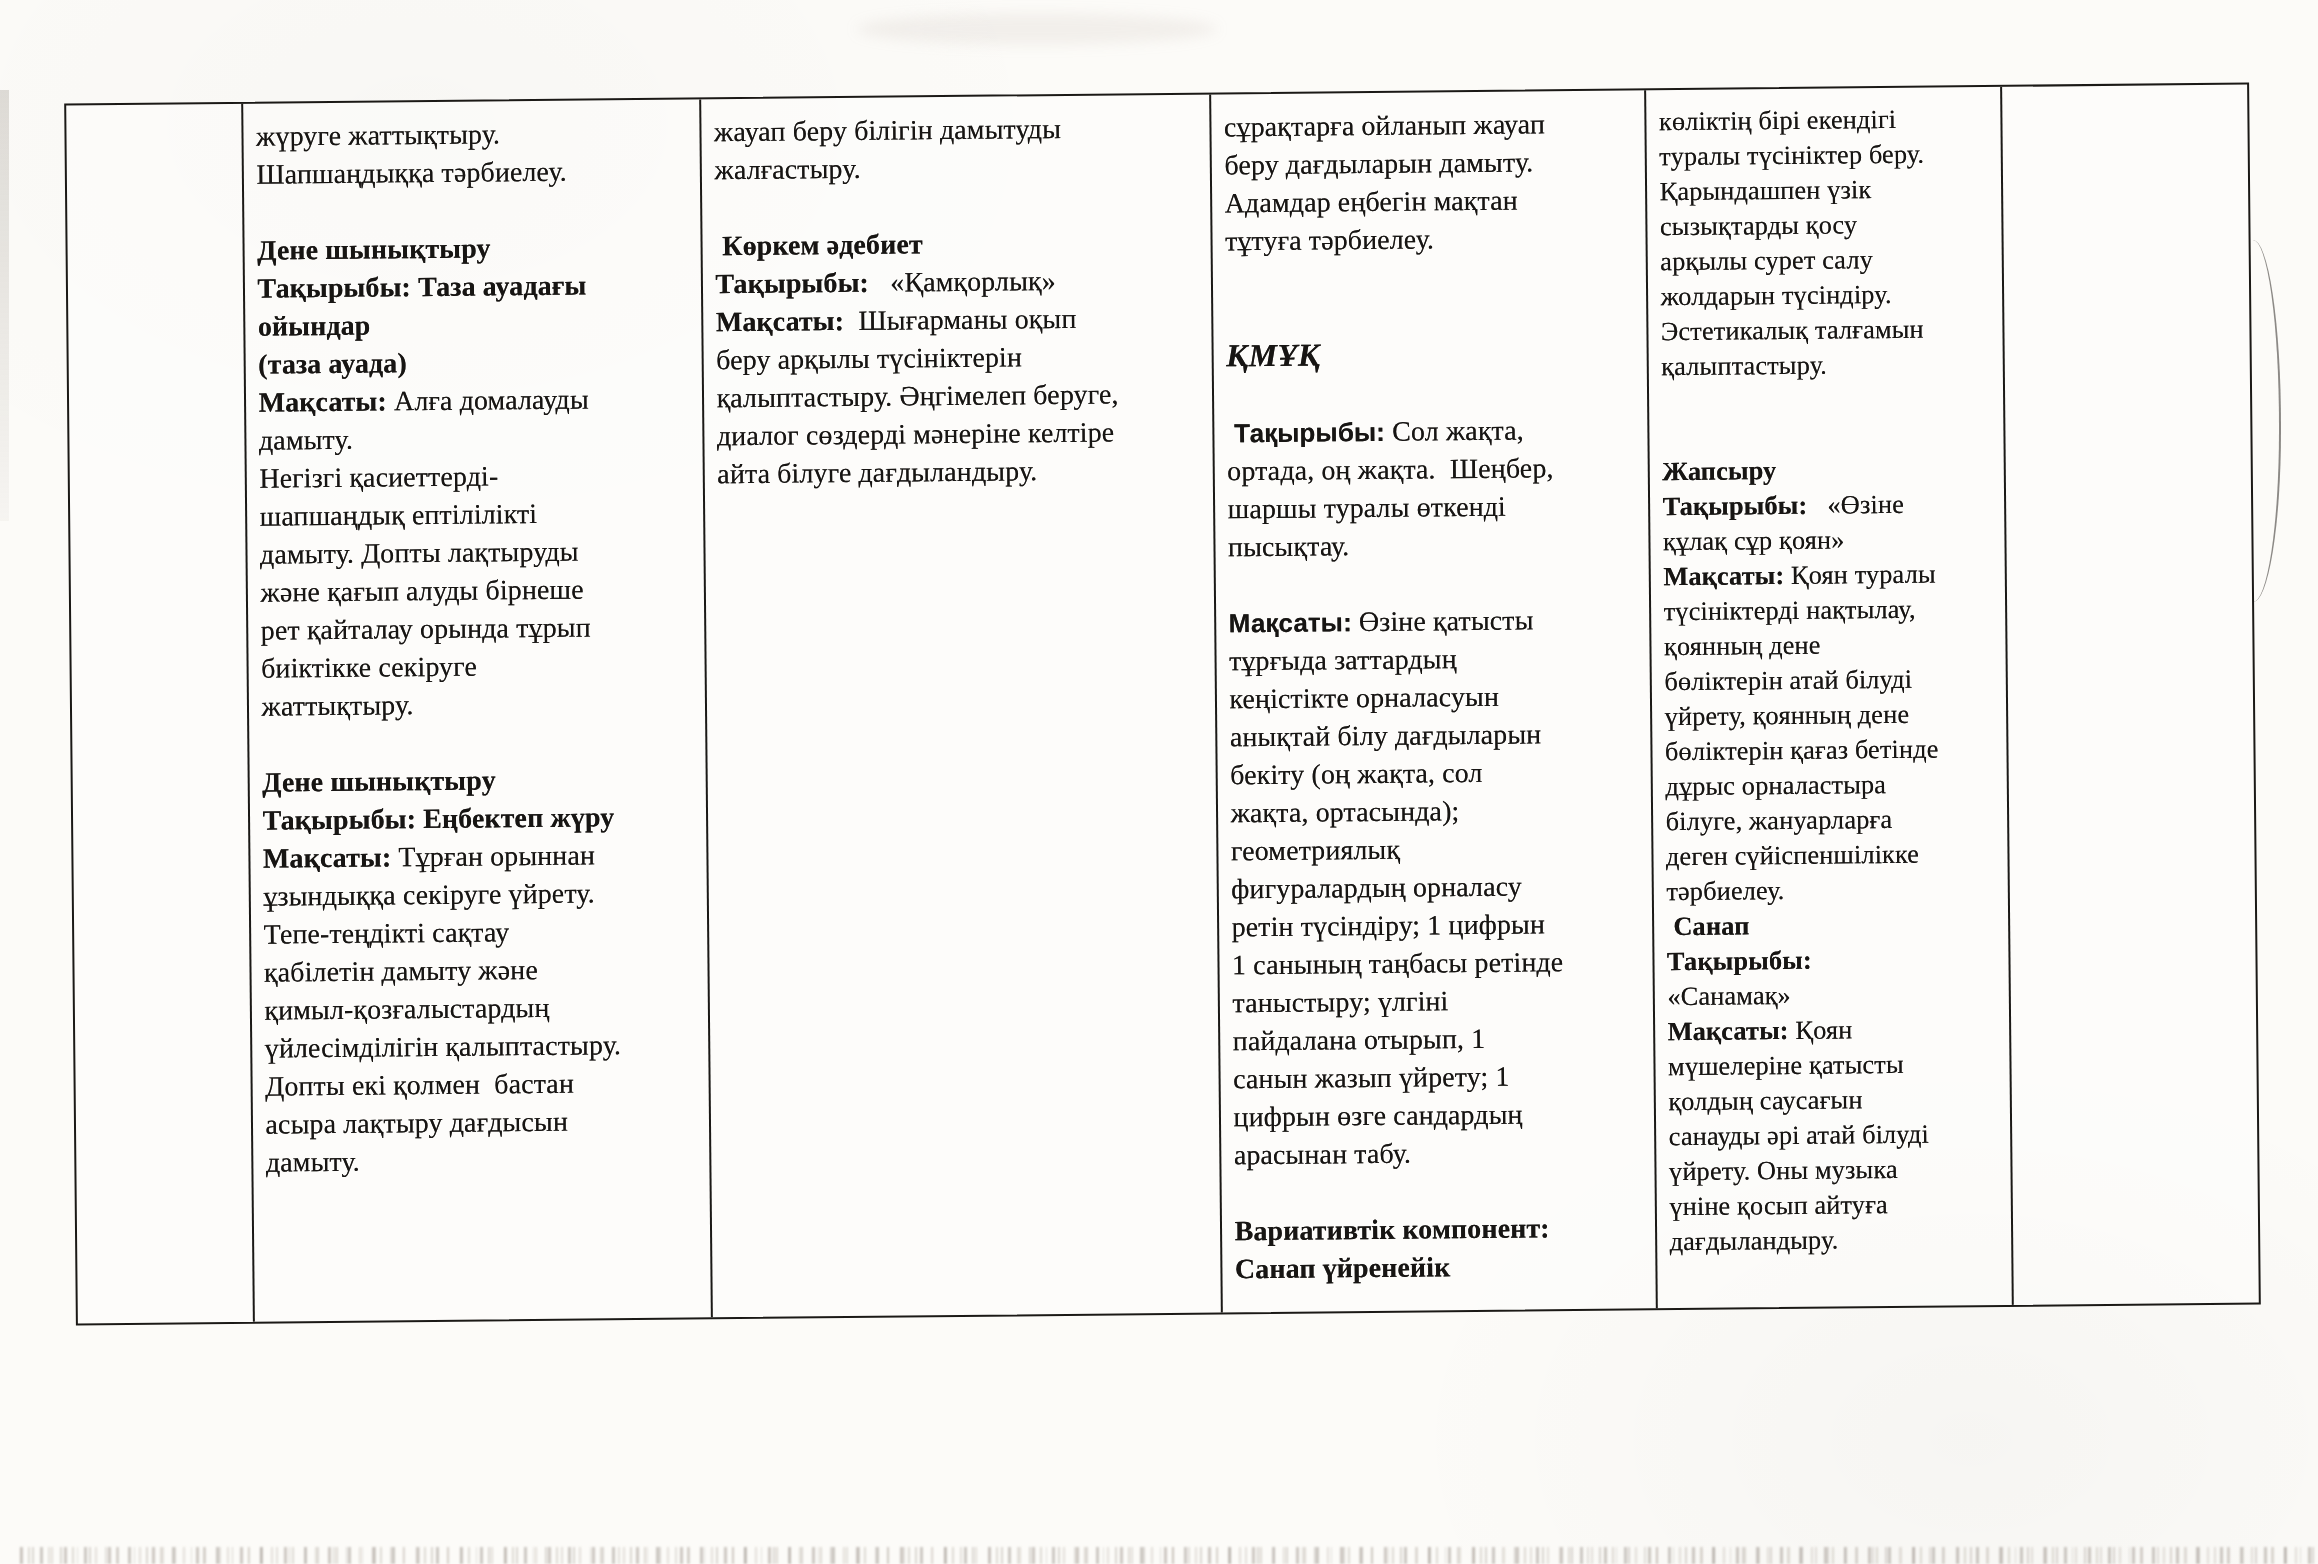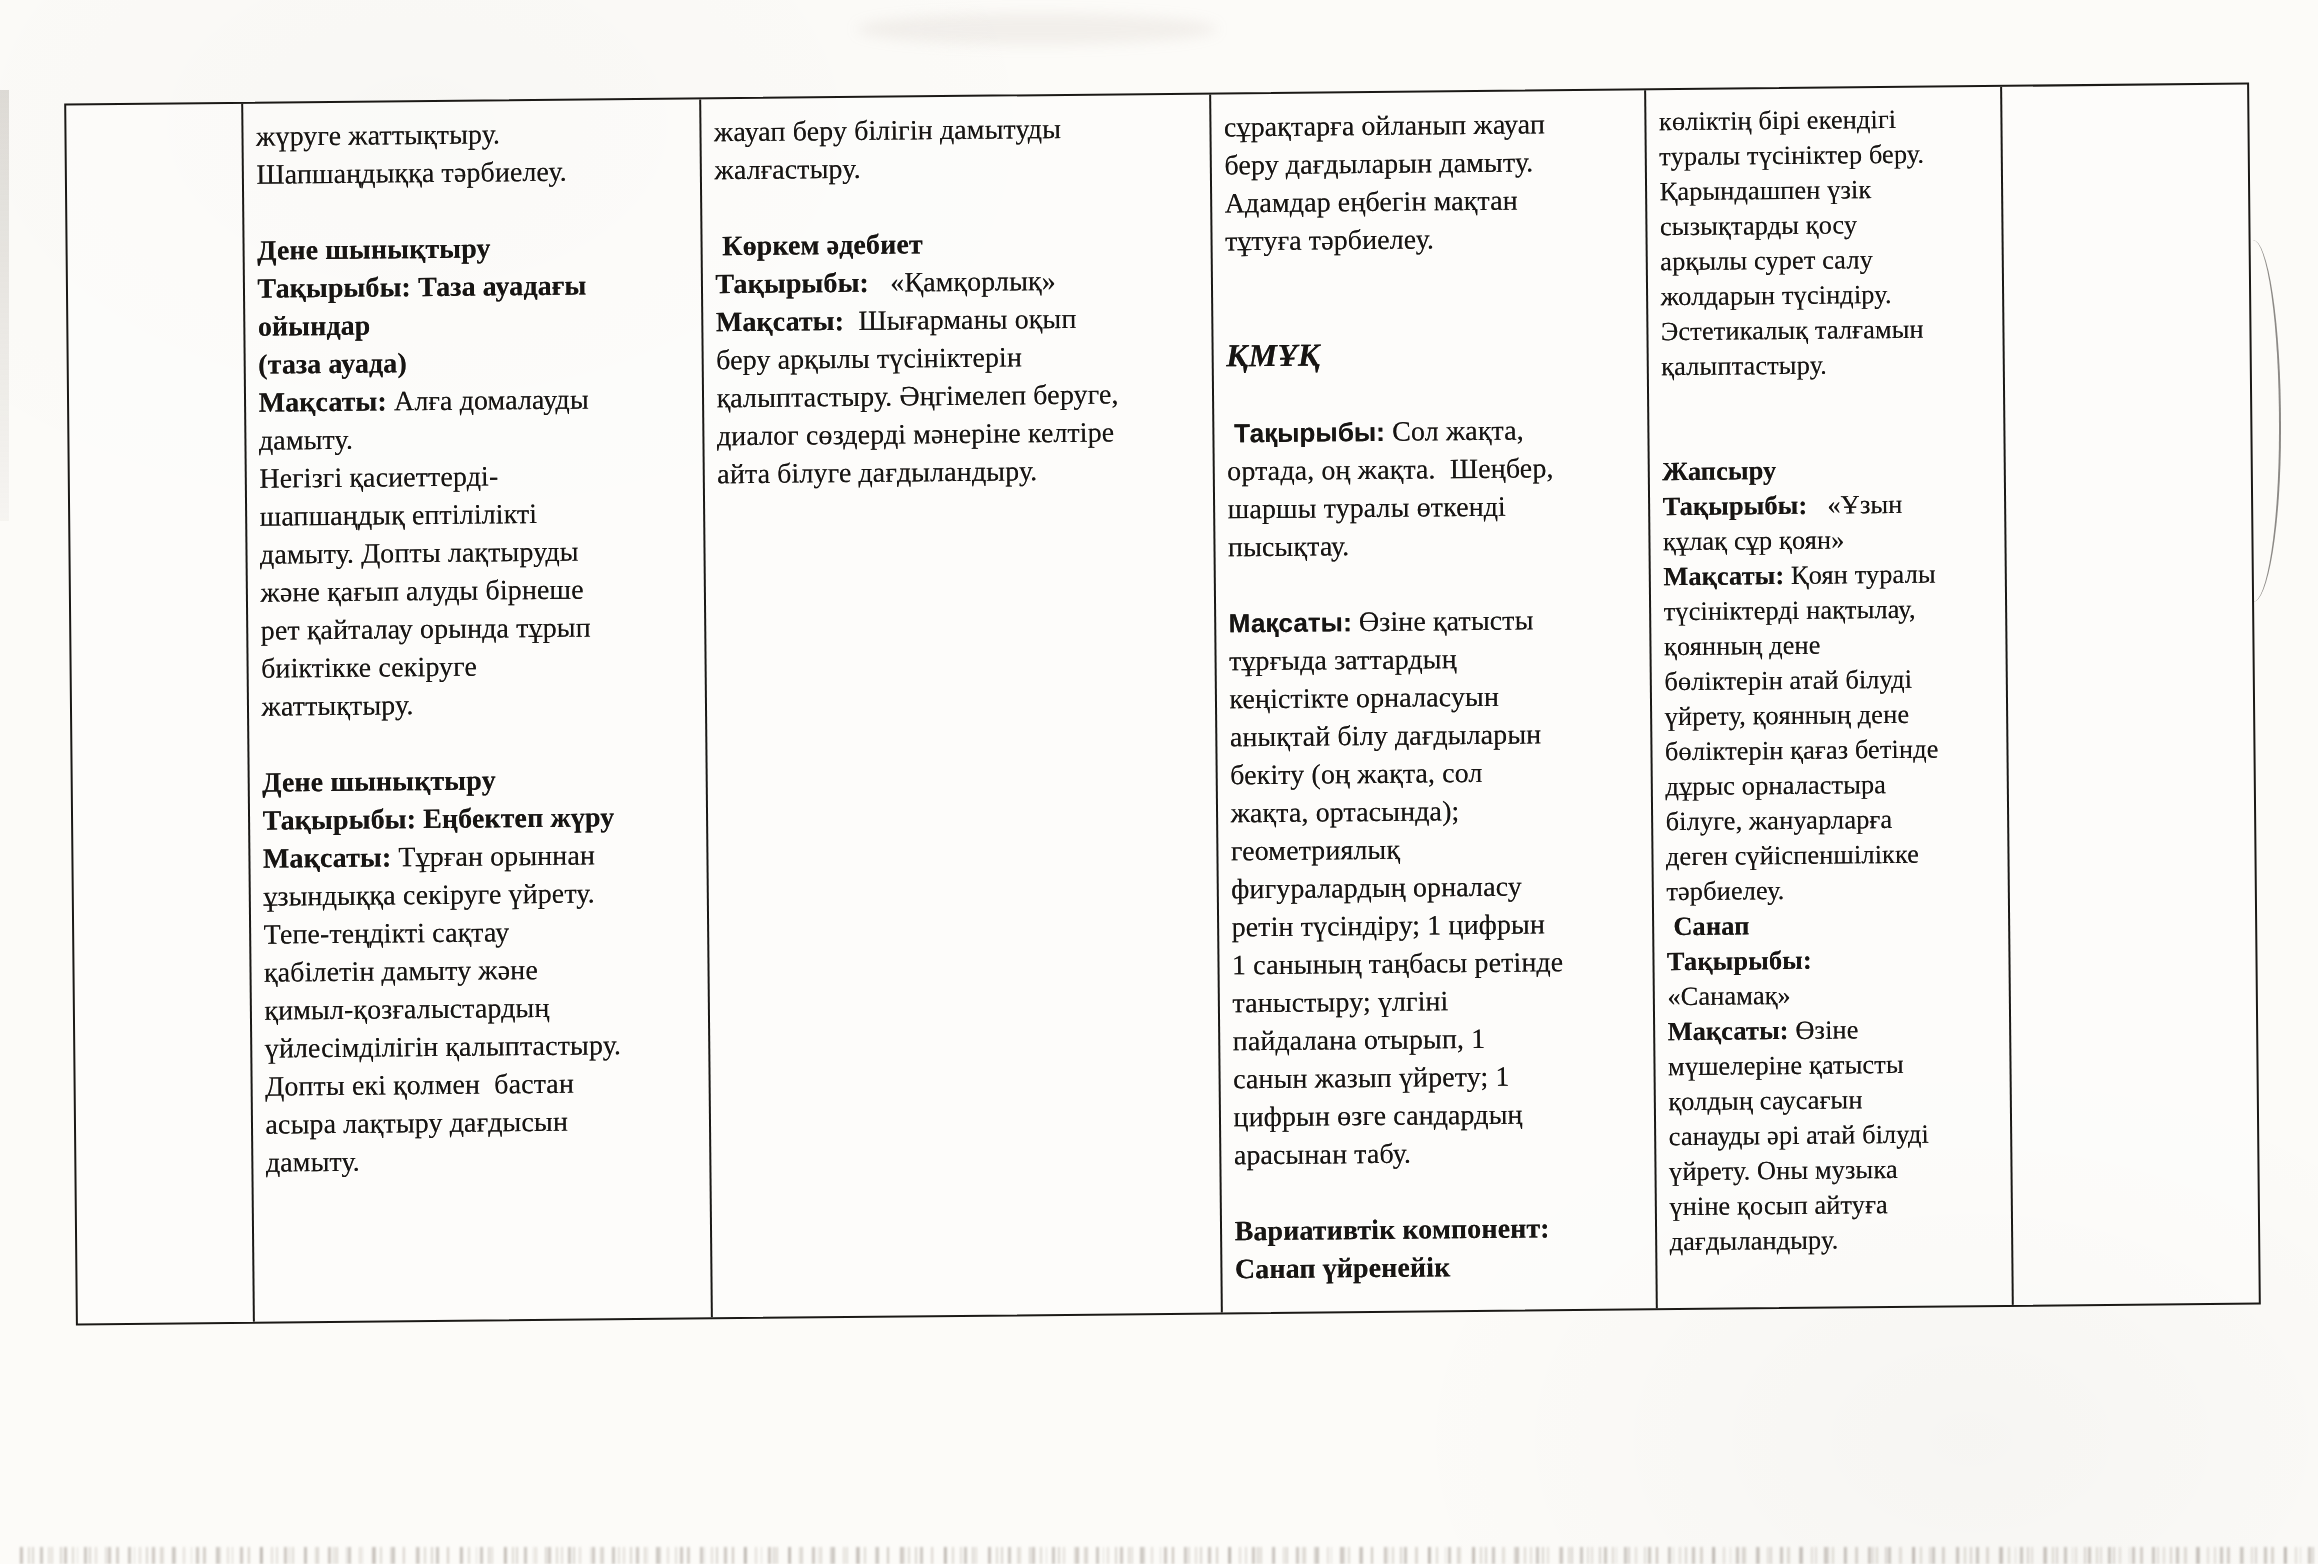--- a/index.html
+++ b/index.html
@@ -160,36 +160,36 @@
       <div class="line"><span class="seg-r">туралы түсініктер беру.</span></div>
       <div class="line"><span class="seg-r">Қарындашпен үзік</span></div>
       <div class="line"><span class="seg-r">сызықтарды қосу</span></div>
       <div class="line"><span class="seg-r">арқылы сурет салу</span></div>
       <div class="line"><span class="seg-r">жолдарын түсіндіру.</span></div>
       <div class="line"><span class="seg-r">Эстетикалық талғамын</span></div>
       <div class="line"><span class="seg-r">қалыптастыру.</span></div>
       <div class="line">&nbsp;</div>
       <div class="line">&nbsp;</div>
       <div class="line"><span class="seg-b">Жапсыру</span></div>
-      <div class="line"><span class="seg-b">Тақырыбы:</span><span class="seg-r">   «Ұзын</span></div>
+      <div class="line"><span class="seg-b">Тақырыбы:</span><span class="seg-r">   «Өзіне</span></div>
       <div class="line"><span class="seg-r">құлақ сұр қоян»</span></div>
       <div class="line"><span class="seg-b">Мақсаты:</span><span class="seg-r"> Қоян туралы</span></div>
       <div class="line"><span class="seg-r">түсініктерді нақтылау,</span></div>
       <div class="line"><span class="seg-r">қоянның дене</span></div>
       <div class="line"><span class="seg-r">бөліктерін атай білуді</span></div>
       <div class="line"><span class="seg-r">үйрету, қоянның дене</span></div>
       <div class="line"><span class="seg-r">бөліктерін қағаз бетінде</span></div>
       <div class="line"><span class="seg-r">дұрыс орналастыра</span></div>
       <div class="line"><span class="seg-r">білуге, жануарларға</span></div>
       <div class="line"><span class="seg-r">деген сүйіспеншілікке</span></div>
       <div class="line"><span class="seg-r">тәрбиелеу.</span></div>
       <div class="line"><span class="seg-b"> Санап</span></div>
       <div class="line"><span class="seg-b">Тақырыбы:</span></div>
       <div class="line"><span class="seg-r">«Санамақ»</span></div>
-      <div class="line"><span class="seg-b">Мақсаты:</span><span class="seg-r"> Өзіне</span></div>
+      <div class="line"><span class="seg-b">Мақсаты:</span><span class="seg-r"> Қоян</span></div>
       <div class="line"><span class="seg-r">мүшелеріне қатысты</span></div>
       <div class="line"><span class="seg-r">қолдың саусағын</span></div>
       <div class="line"><span class="seg-r">санауды әрі атай білуді</span></div>
       <div class="line"><span class="seg-r">үйрету. Оны музыка</span></div>
       <div class="line"><span class="seg-r">үніне қосып айтуға</span></div>
       <div class="line"><span class="seg-r">дағдыландыру.</span></div>
     </div>
     <div class="col col-6"></div>
   </div>
 

